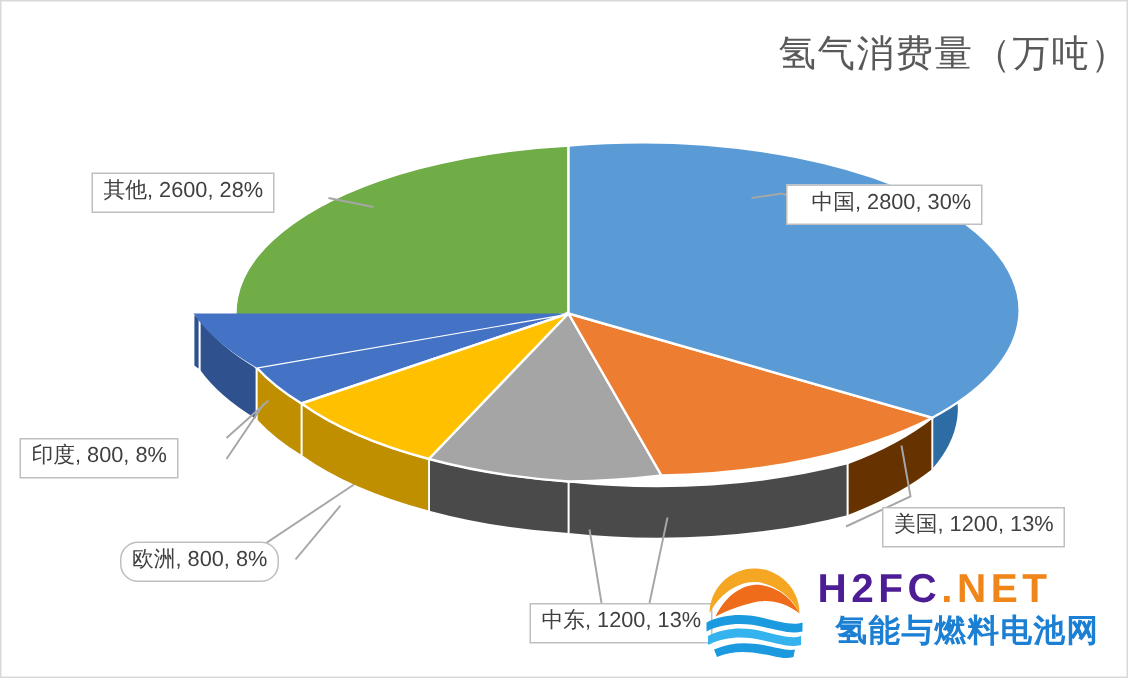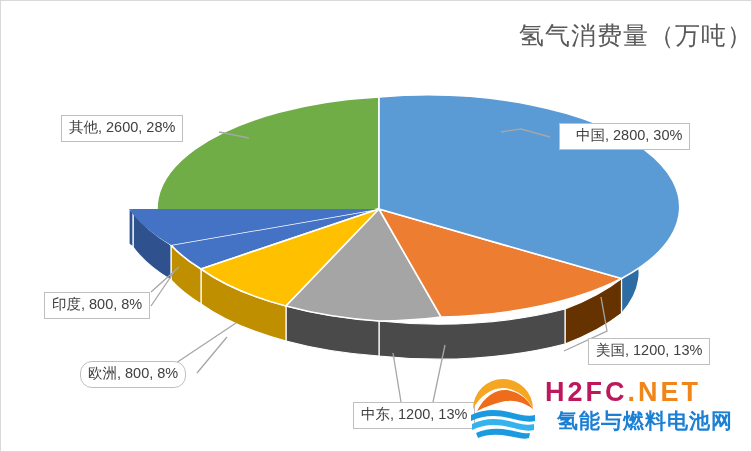--- a/index.html
+++ b/index.html
@@ -35,25 +35,25 @@
     background:#ffffff;
     border:1px solid #bfbfbf;
     color:#404040;
     font-size:14.5px;
     padding:4px 7px 5px 7px;
     white-space:nowrap;
     line-height:1.1;
     font-family:"Liberation Sans","DejaVu Sans",sans-serif;
     box-sizing:border-box;
   }
-  #label-china{ left:558px; top:122px;padding-left:16px; }
+  #label-china{ left:523px; top:122px;padding-left:16px; }
   #label-usa{   left:563px; top:337px;margin-left:24px; }
   #label-mideast{ left:352px; top:401px; }
   #label-europe{ left:79px;  top:360px;border-radius:12px; }
-  #label-india{  left:12px;  top:291px;margin-left:31px; }
+  #label-india{  left:12px;  top:291px; }
   #label-other{  left:60px;  top:114px;text-align:right; }
 
   #logo{
     position:absolute;
     left:466px;top:372px;
     width:278px;height:74px;
   }
   #logo-mark{
     position:absolute;left:0;top:2px;width:72px;height:68px;
   }
@@ -65,21 +65,21 @@
     font-family:"Liberation Sans","DejaVu Sans",sans-serif;
     line-height:30px;
   }
   .logo-line2{
     font-size:21px;font-weight:bold;letter-spacing:1px;
     color:#1b7fd4;
     font-family:"Liberation Sans","DejaVu Sans",sans-serif;
     line-height:27px;
     margin-left:12px;
   }
-  .lg-blue{color:#be185d;text-align:right;}
+  .lg-blue{color:#4c1d95;text-align:right;}
   .lg-orange{color:#f08519;}
 </style>
 </head>
 <body>
 
 <div id="chart-frame">
 
   <div id="chart-title">氢气消费量（万吨）</div>
 
   <svg id="pie-svg" viewBox="0 0 752 452">

